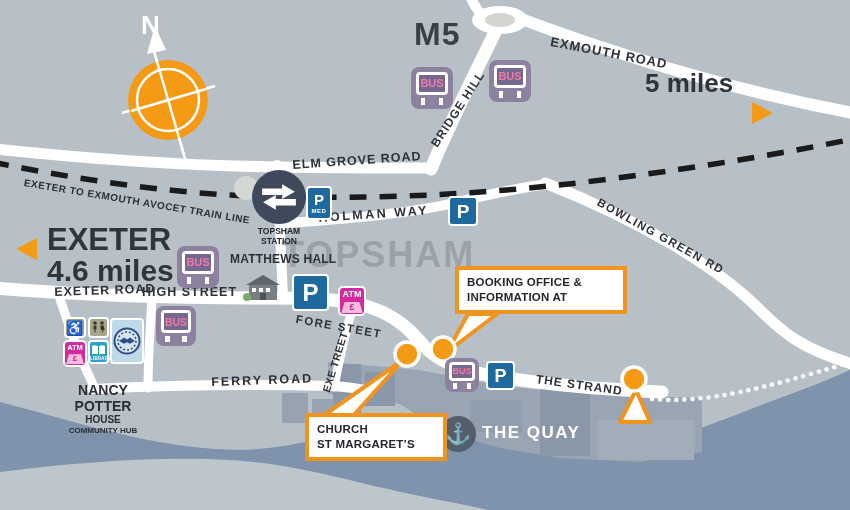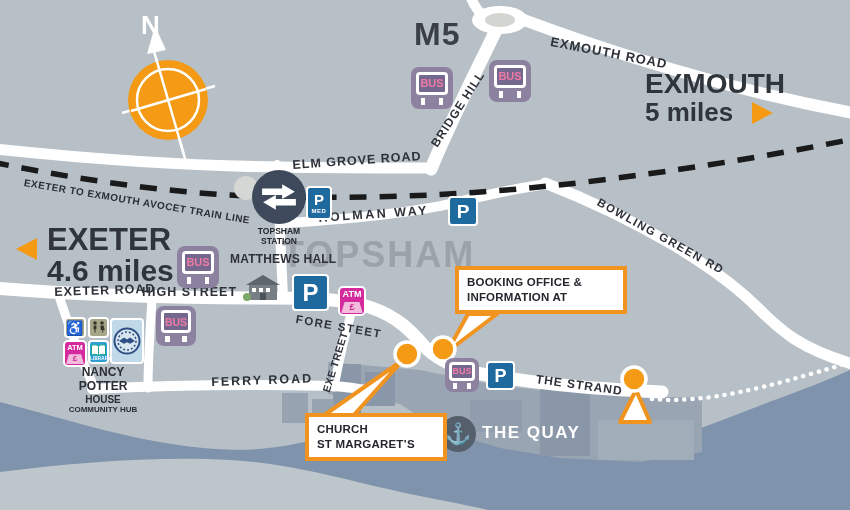--- a/index.html
+++ b/index.html
@@ -109,21 +109,20 @@
       <circle cx="634" cy="379" r="12"></circle>
     </g>
   </svg>
 
   <div class="n-label" style="left:141px; top:10px;">N</div>
 
   <div class="lbl" style="left:414px; top:16px; font-size:32px; color:#3A3F48; letter-spacing:1px;">M5</div>
   <div class="town" style="left:282px; top:234px; font-size:36px;">TOPSHAM</div>
 
   <div class="dest" style="left:645px; top:70px; font-size:28px;">
-    <div>EXMOUTH</div>
     <div style="font-size:26px;">5 miles</div>
   </div>
   <div class="arrow-r" style="left:752px; top:102px;"></div>
 
   <div class="dest" style="left:47px; top:224px; font-size:31px;">
     <div>EXETER</div>
     <div style="font-size:30px;">4.6 miles</div>
   </div>
   <div class="arrow-l" style="left:16px; top:238px;"></div>
 
@@ -241,21 +240,21 @@
     <span class="bt">LIBRARY</span>
   </div>
   <div class="hub" style="left:110px; top:318px; width:34px; height:46px;">
     <svg width="30" height="42" viewBox="0 0 30 42">
       <circle cx="15" cy="21" r="12.5" fill="#D7E5EF" stroke="#2E4F86" stroke-width="2"></circle>
       <circle cx="15" cy="21" r="9" fill="none" stroke="#2E4F86" stroke-width="1.5" stroke-dasharray="2 2"></circle>
       <path d="M7,21 l5,-3.5 l3,2 l3,-2 l5,3.5 l-5,2.8 l-3,-1.6 l-3,1.6 z" fill="#2E4F86"></path>
     </svg>
   </div>
   <div class="lbl" style="left:58px; top:366px; width:90px; text-align:center; white-space:normal; line-height:1.15; color:#2B2E34;">
-    <div style="font-size:12px;">NANCY POTTER</div>
+    <div style="font-size:14px;margin-top:16px;">NANCY POTTER</div>
     <div style="font-size:10px;">HOUSE</div>
     <div style="font-size:8px;">COMMUNITY HUB</div>
   </div>
 
   <div class="anchor-circle" style="left:440px; top:416px;">
     <span>⚓</span>
   </div>
   <div class="quay-lbl" style="left:482px; top:423px;">THE QUAY</div>
 
   <div class="callout" style="left:455px; top:266px; width:148px;">

